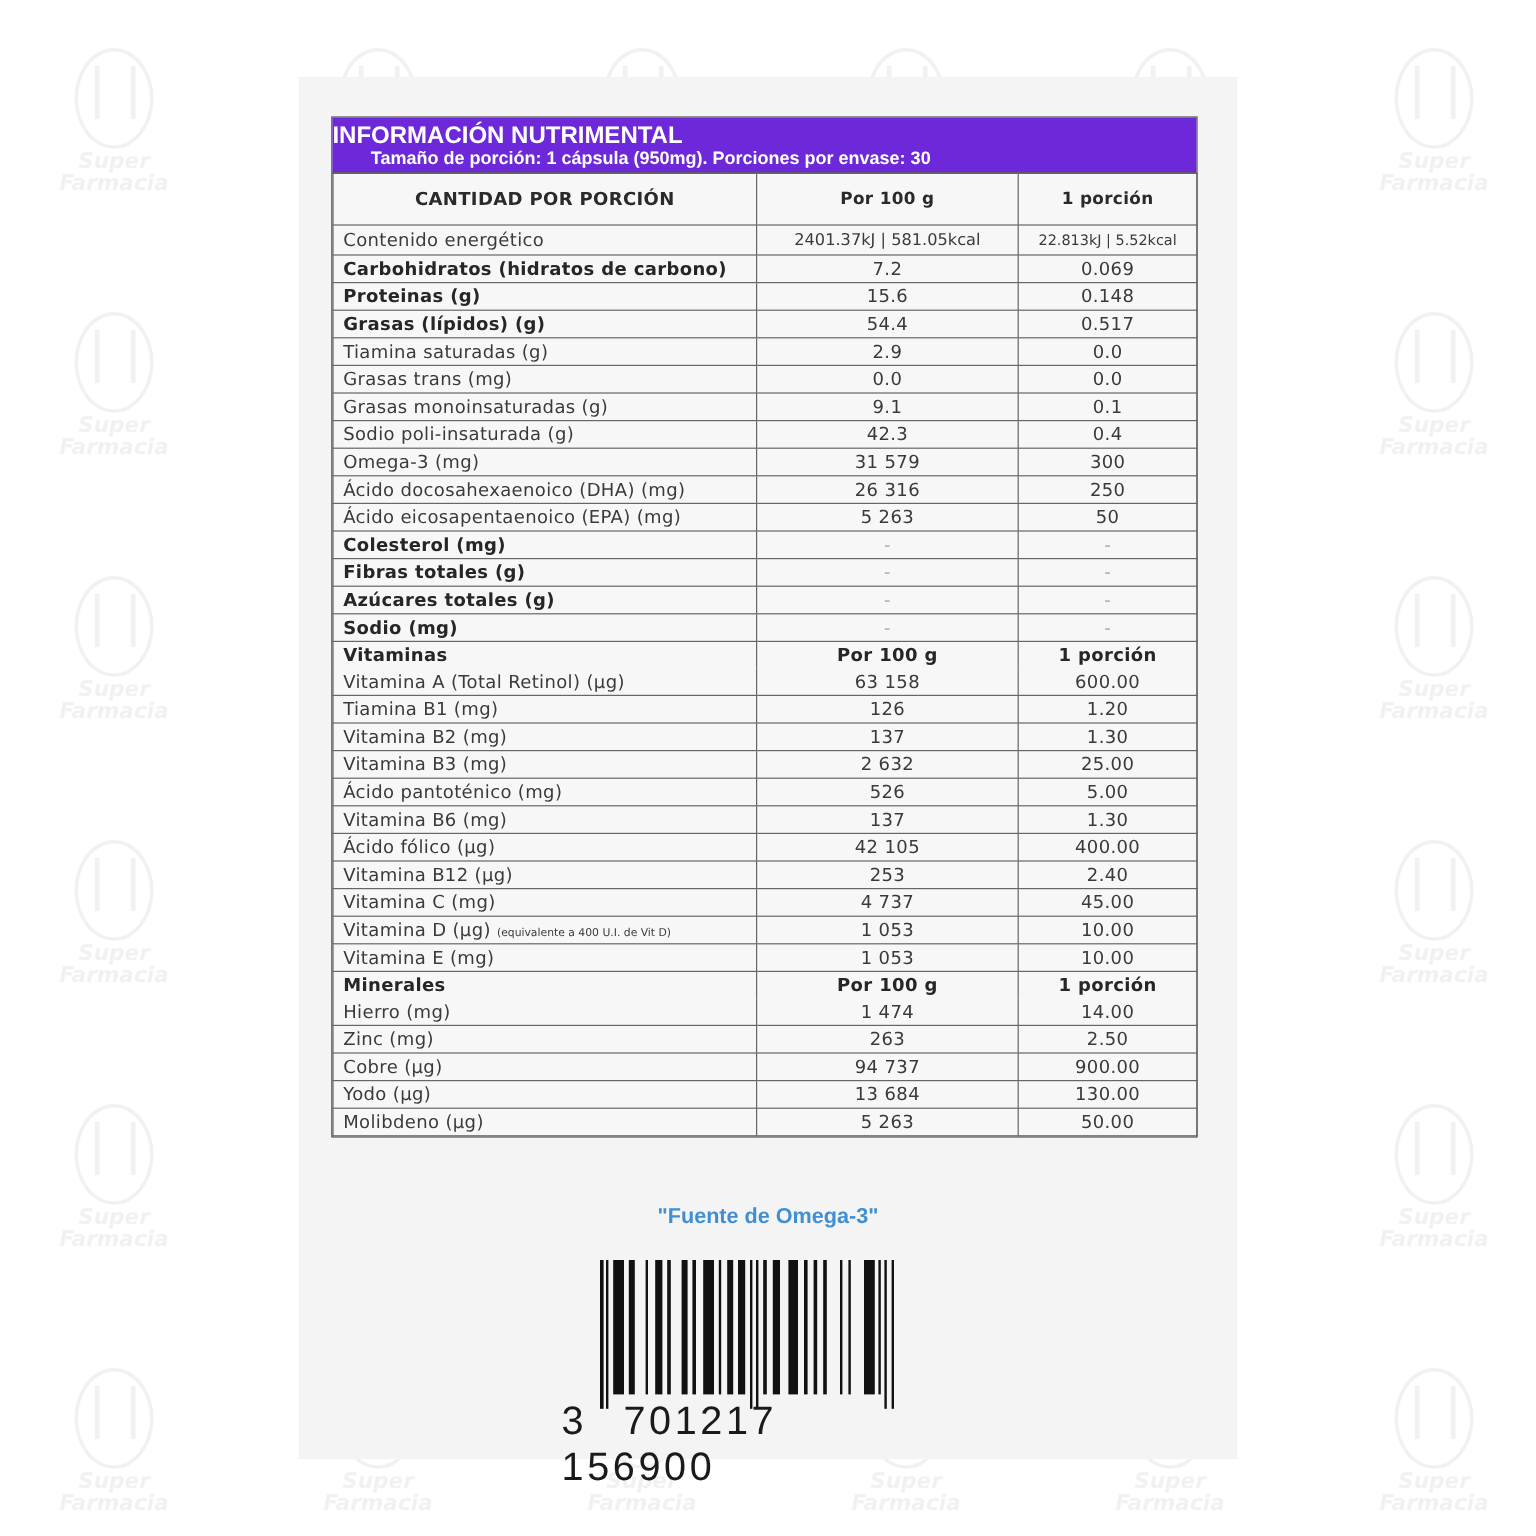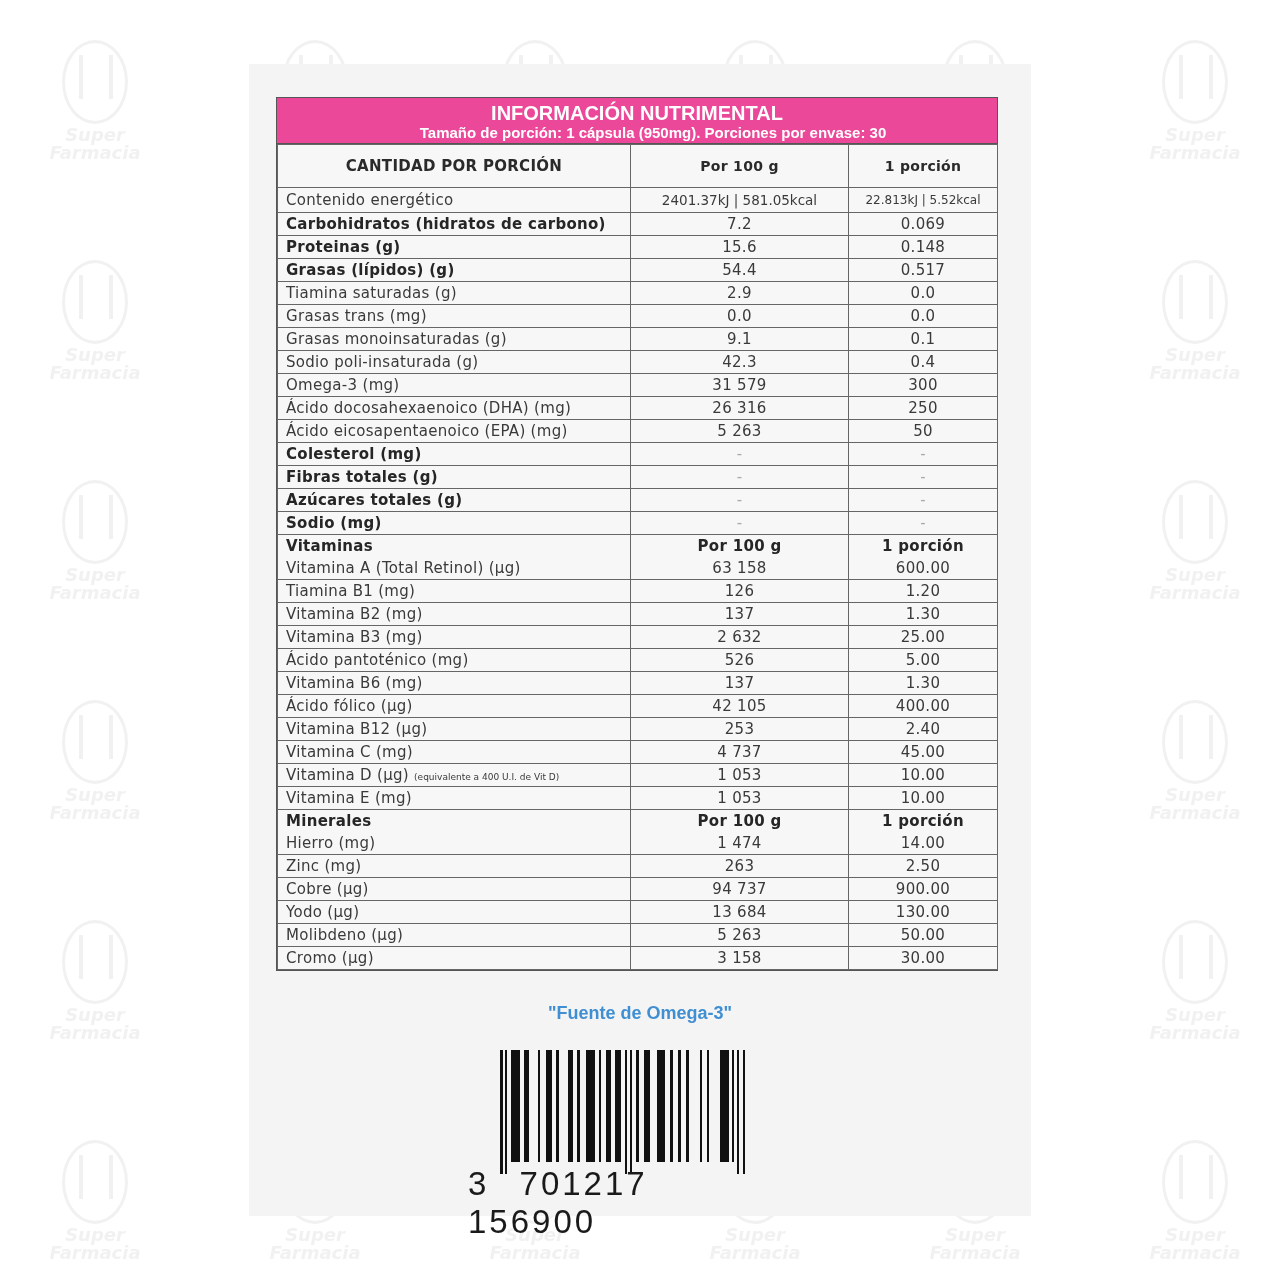--- a/index.html
+++ b/index.html
@@ -24,21 +24,21 @@
   }
   .panel {
     position:absolute; left:249px; top:64px; width:782px; height:1152px;
     background:#f4f4f4;
   }
   .label {
     position:absolute; left:276px; top:97px; width:720px;
     border:1.5px solid #555; background:#f7f7f7;
   }
   .label-header {
-    background:#ec4899; color:#ffffff; text-align:center; padding:4px 0 2px 0;
+    background:#6d28d9; color:#ffffff; padding:4px 0 2px 0;
     border-bottom:1.5px solid #555;
   }
   .label-title {
     font-family:"Liberation Sans", sans-serif; font-weight:bold; font-size:20px; line-height:22px;
   }
   .label-subtitle {
     font-family:"Liberation Sans", sans-serif; font-weight:bold; font-size:15px; line-height:17px;margin-left:32px;
   }
   table { border-collapse:collapse; width:100%; table-layout:fixed; }
   col.c1 { width:353px; }
@@ -403,25 +403,20 @@
         </tr>
         <tr class="">
           <td class="name"><span>Yodo (µg)</span></td>
           <td class="val">13 684</td>
           <td class="val">130.00</td>
         </tr>
         <tr class="">
           <td class="name"><span>Molibdeno (µg)</span></td>
           <td class="val">5 263</td>
           <td class="val">50.00</td>
-        </tr>
-        <tr class="">
-          <td class="name"><span>Cromo (µg)</span></td>
-          <td class="val">3 158</td>
-          <td class="val">30.00</td>
         </tr>
       </tbody>
   </table>
 </div>
 
 <div class="slogan">"Fuente de Omega-3"</div>
 
 <div class="barcode" id="barcode">
     <div class="bar guard" style="width: 3px; margin-right: 2px;"></div>
     <div class="bar guard" style="width: 2px; margin-right: 4px;"></div>

